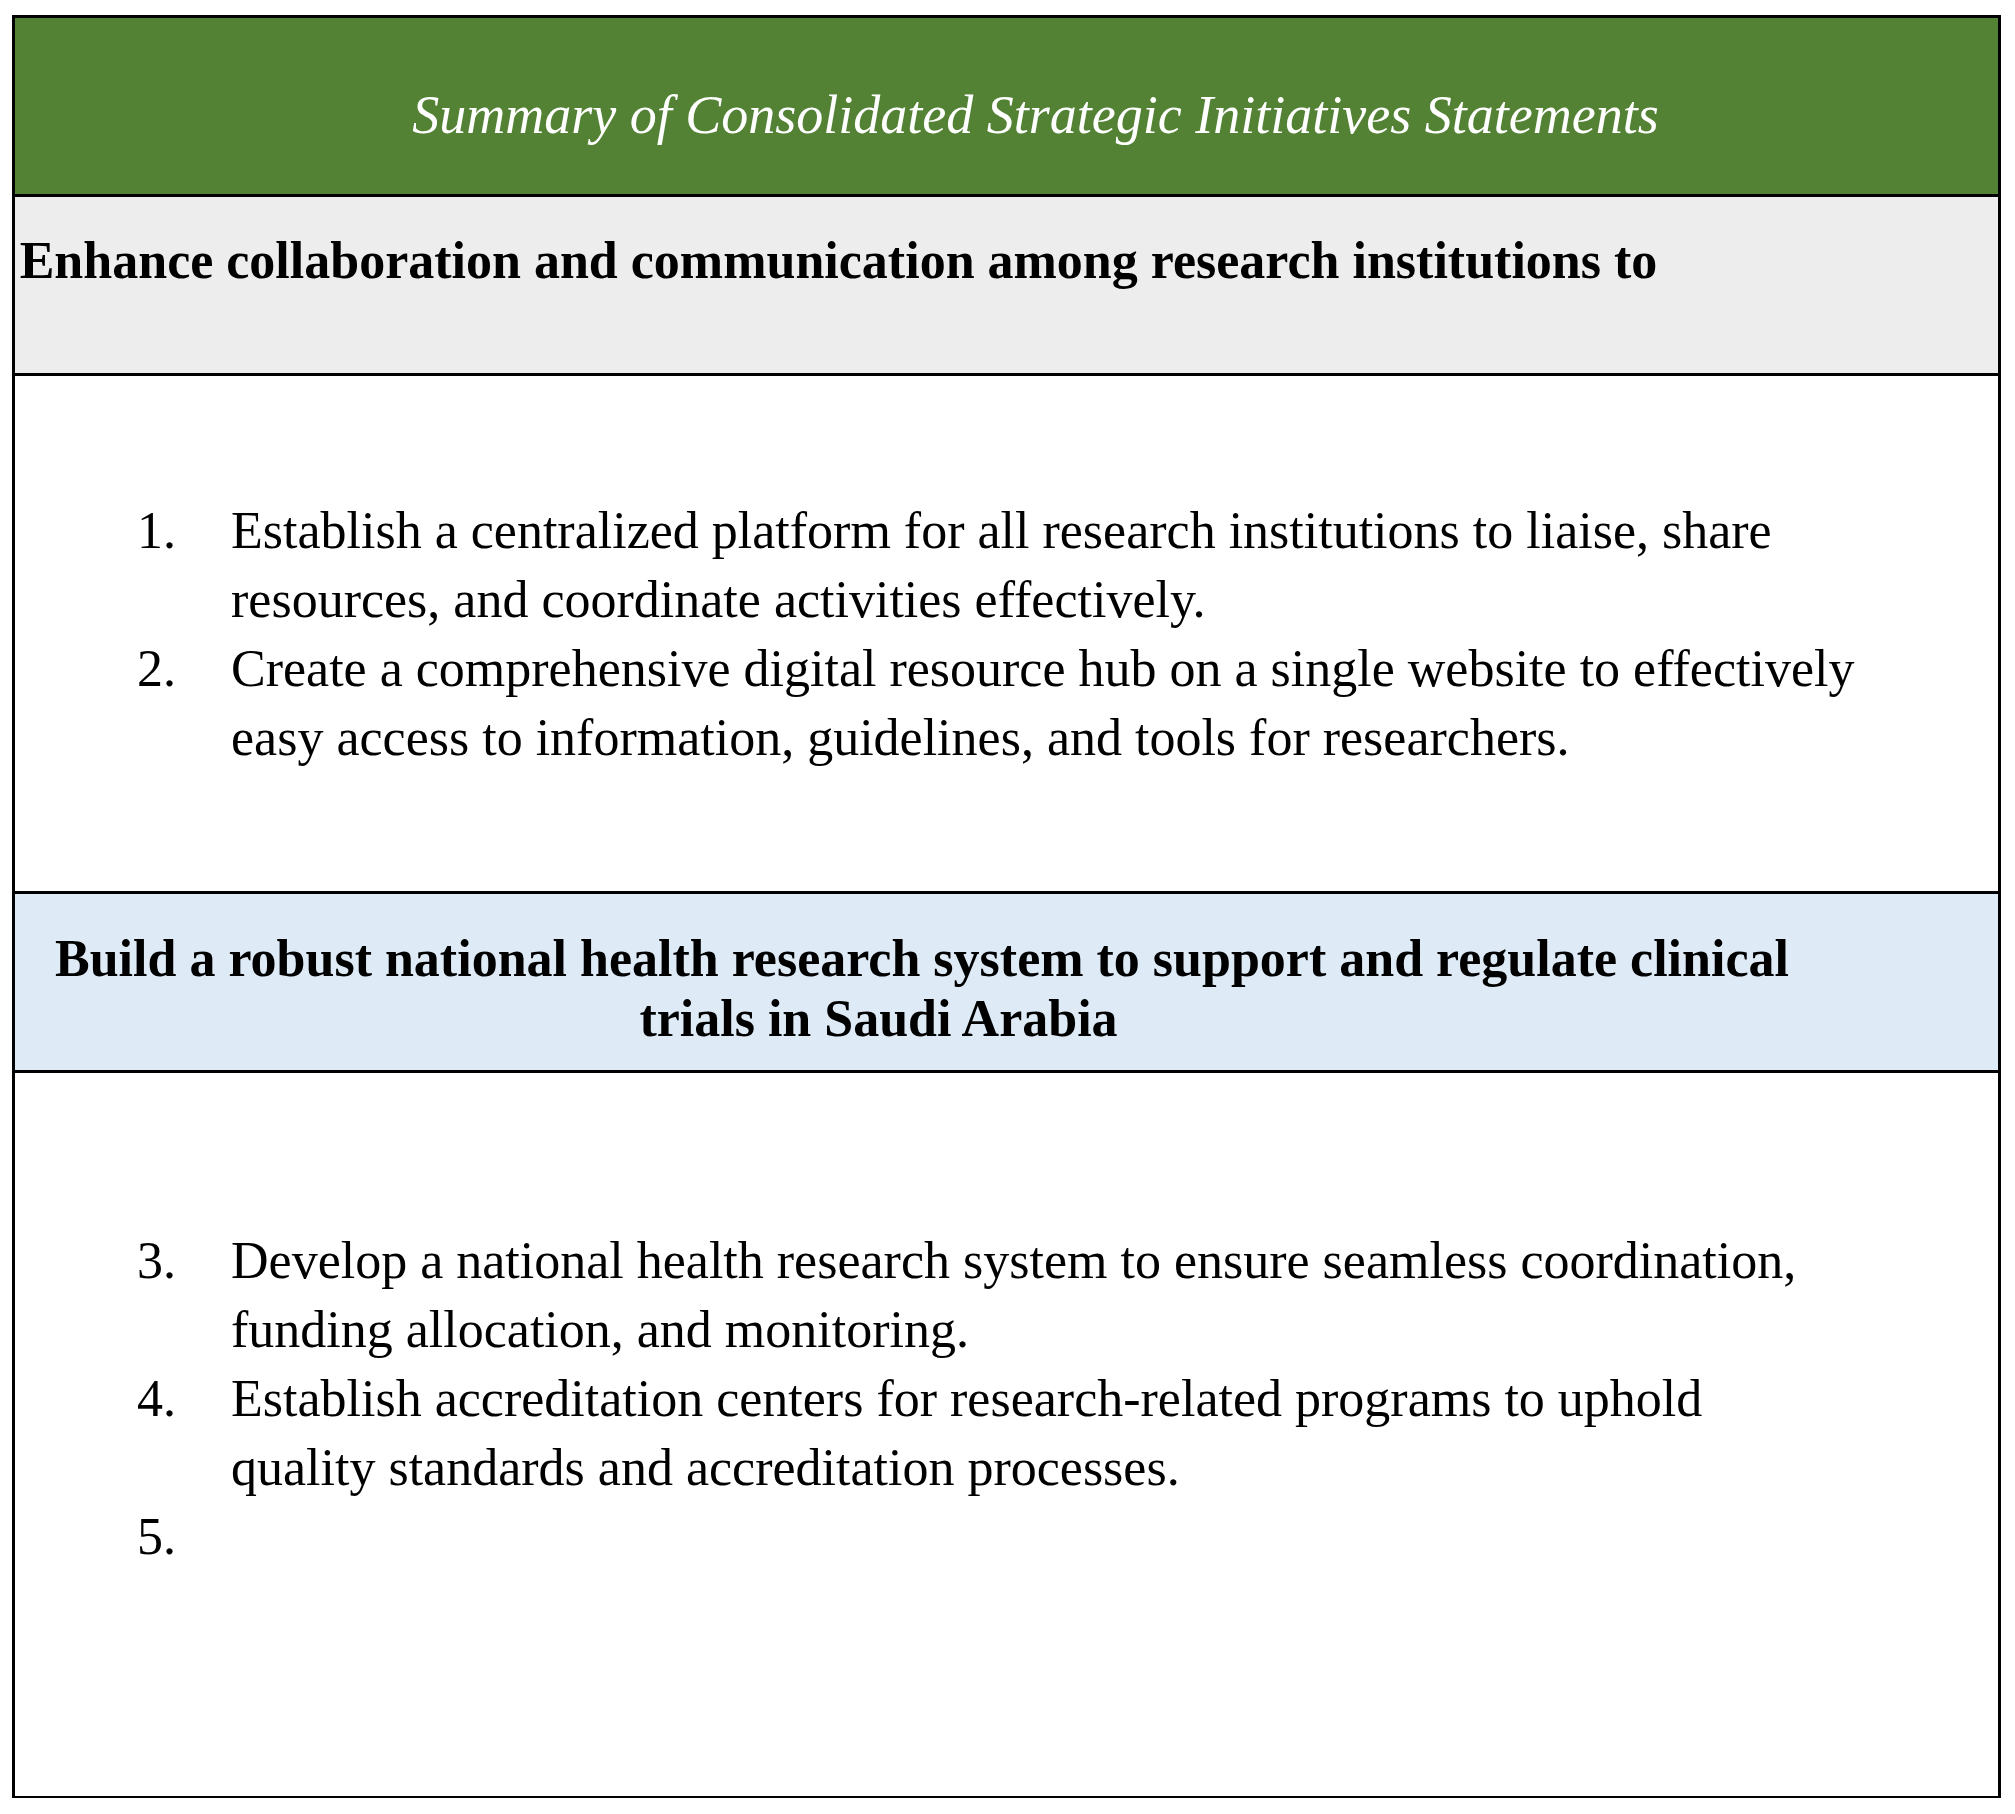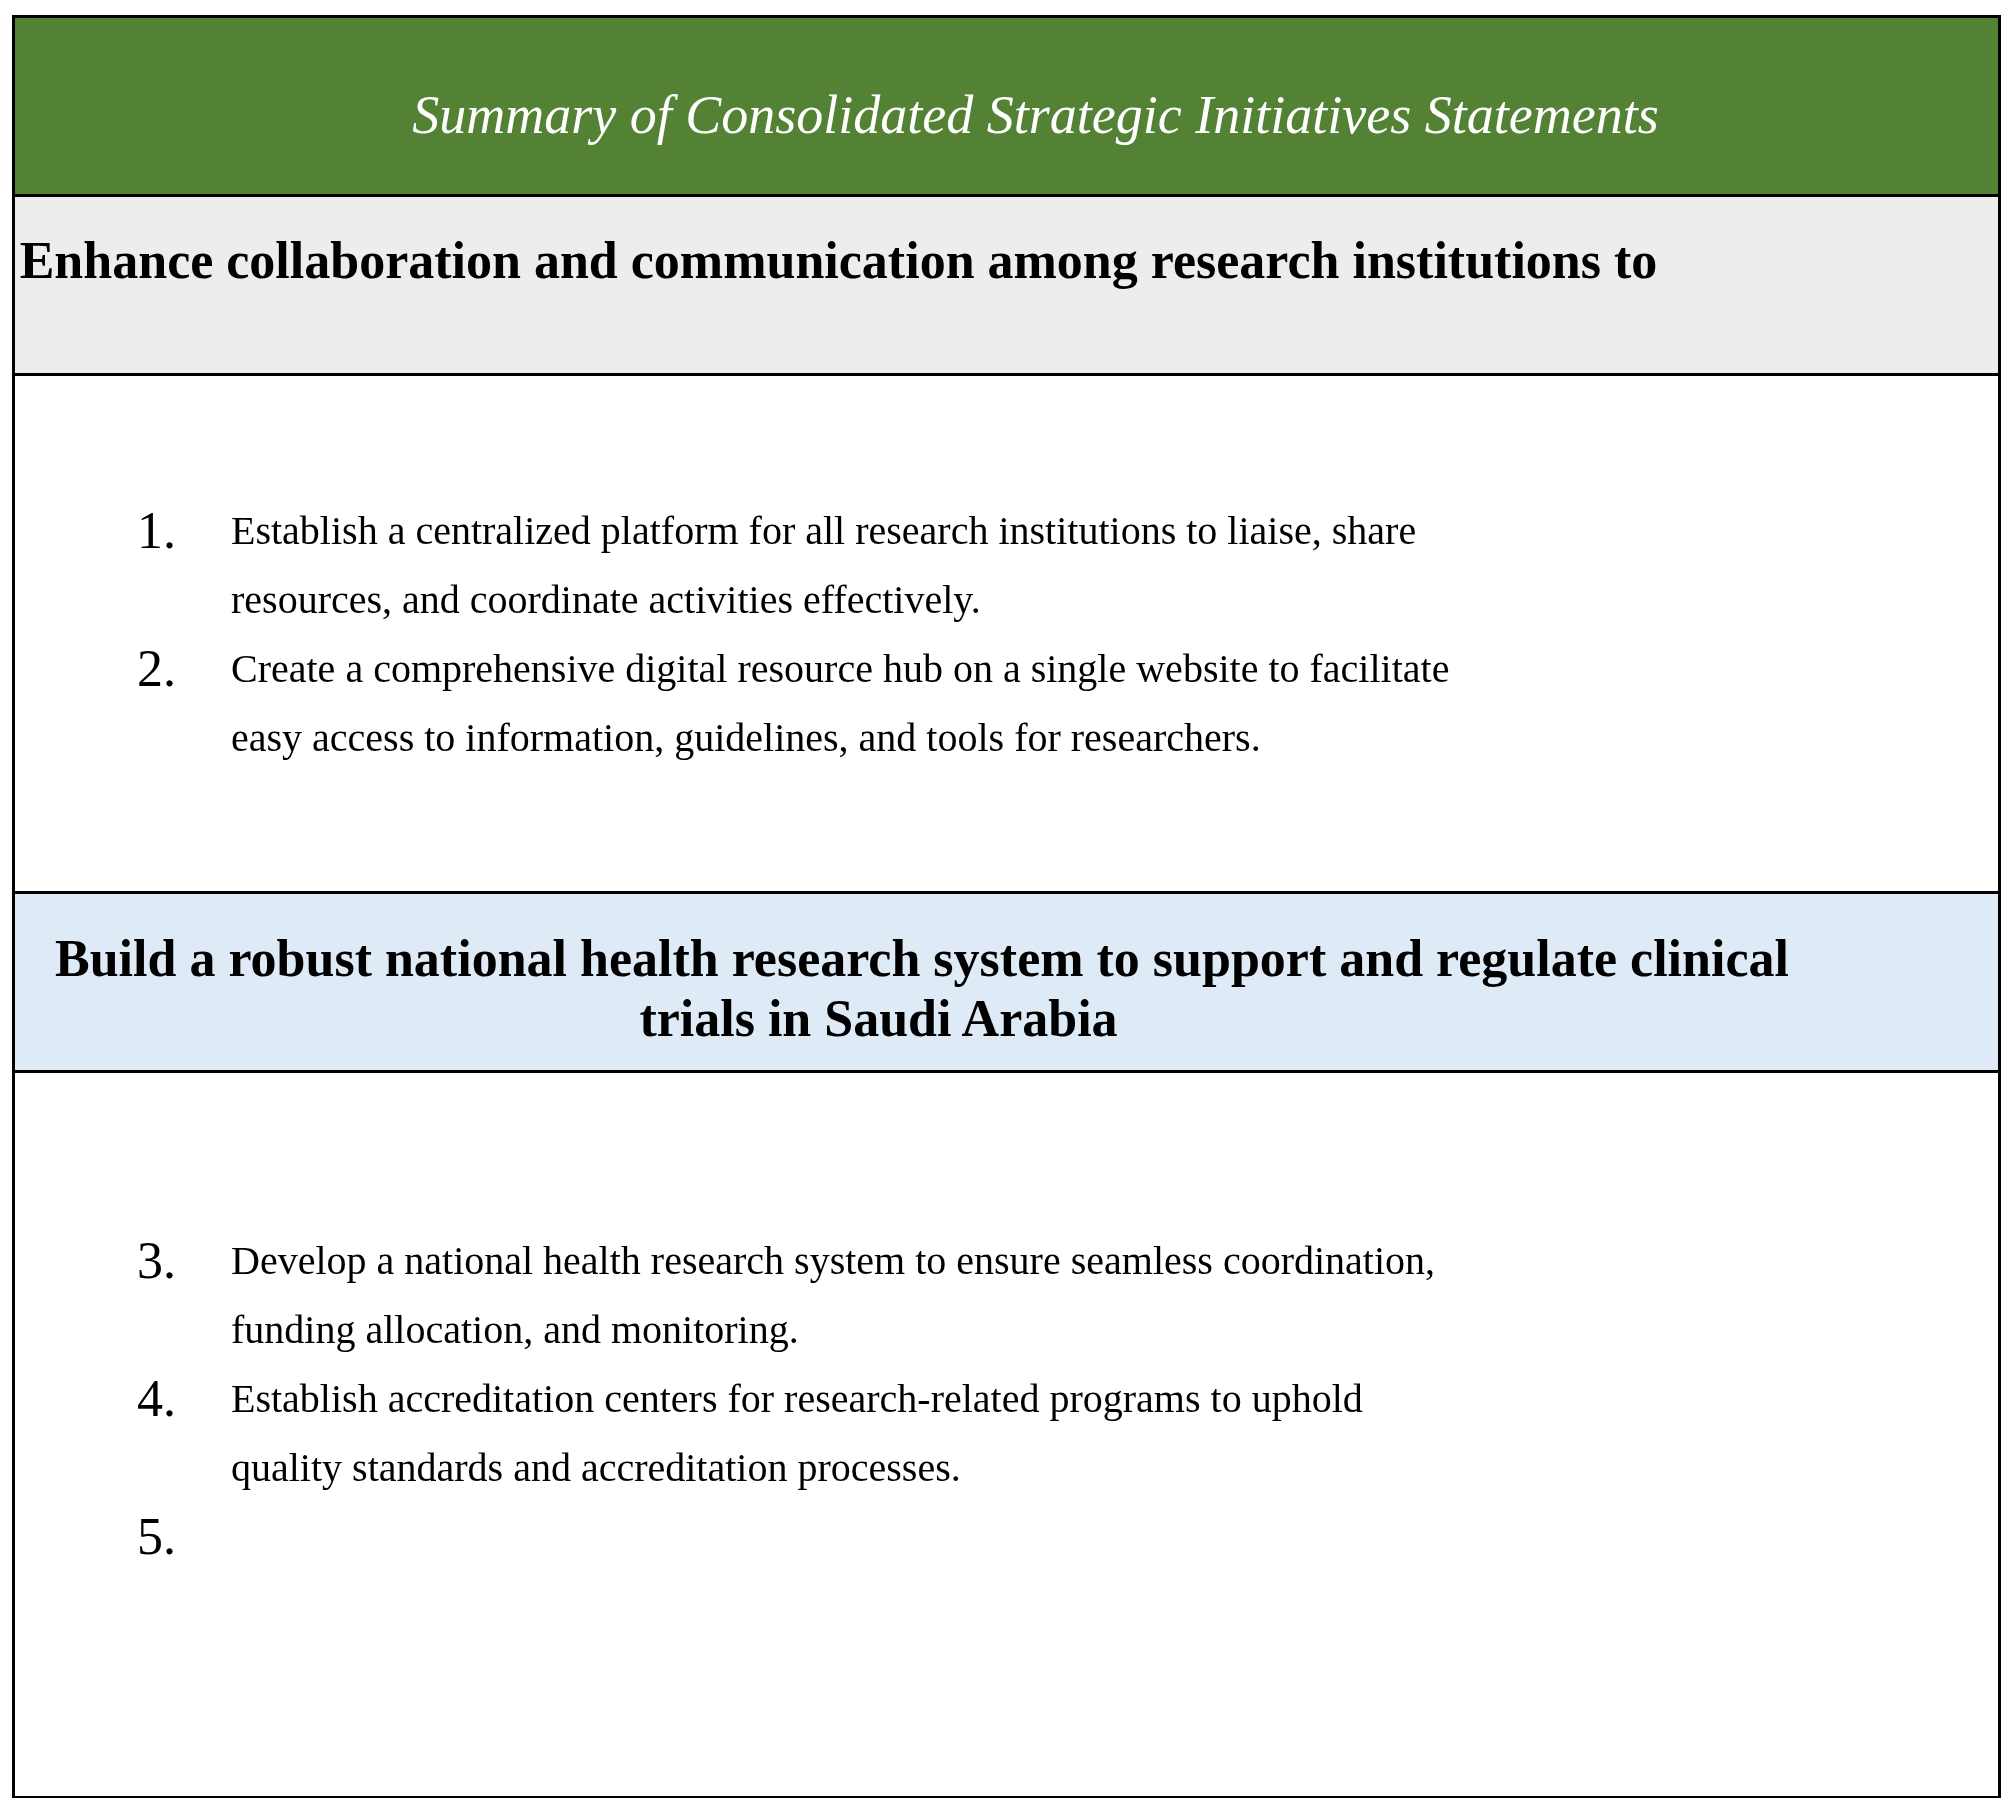--- a/index.html
+++ b/index.html
@@ -15,21 +15,21 @@
   .blue-band { top: 894px; height: 176px; }
   .white-band-2 { top: 1074px; height: 722px; background: #ffffff; }
   .title { position: absolute; left: 15px; width: 2001px; top: 84px; text-align: center;
            font-style: italic; font-size: 54px; line-height: 62px; color: #ffffff; padding-left: 20px; }
   .heading { position: absolute; left: 15px; width: 1647px; text-align: center;
              font-weight: bold; font-size: 52px; line-height: 60px; }
   .heading .line { display: block; white-space: nowrap; }
   .list { position: absolute; left: 0; width: 2015px; }
   .item { position: relative; }
   .num { position: absolute; left: 137px; top: 0; font-size: 52px; line-height: 69px; }
-  .text { margin-left: 231px; font-size: 40px; line-height: 69px; }
+  .text { margin-left: 231px; font-size: 52px; line-height: 69px; }
   .text .line { display: block; white-space: nowrap; }
 </style>
 </head>
 <body>
 
 <div class="frame"></div>
 
 <div class="band title-band" style="background:#548235;"></div>
 <div class="title">Summary of Consolidated Strategic Initiatives Statements</div>
 <div class="divider" style="top:194px;"></div>
@@ -45,21 +45,21 @@
   <div class="item">
     <span class="num">1.</span>
     <div class="text">
       <span class="line">Establish a centralized platform for all research institutions to liaise, share</span>
       <span class="line">resources, and coordinate activities effectively.</span>
     </div>
   </div>
   <div class="item">
     <span class="num">2.</span>
     <div class="text">
-      <span class="line">Create a comprehensive digital resource hub on a single website to facilitate</span>
+      <span class="line">Create a comprehensive digital resource hub on a single website to effectively</span>
       <span class="line">easy access to information, guidelines, and tools for researchers.</span>
     </div>
   </div>
 </div>
 <div class="divider" style="top:891px;"></div>
 
 <div class="band blue-band" style="background:#DEEAF6;"></div>
 <div class="heading" style="top:929px;margin-left:40px;">
   <span class="line">Build a robust national health research system to support and regulate clinical</span>
   <span class="line">trials in Saudi Arabia</span>

